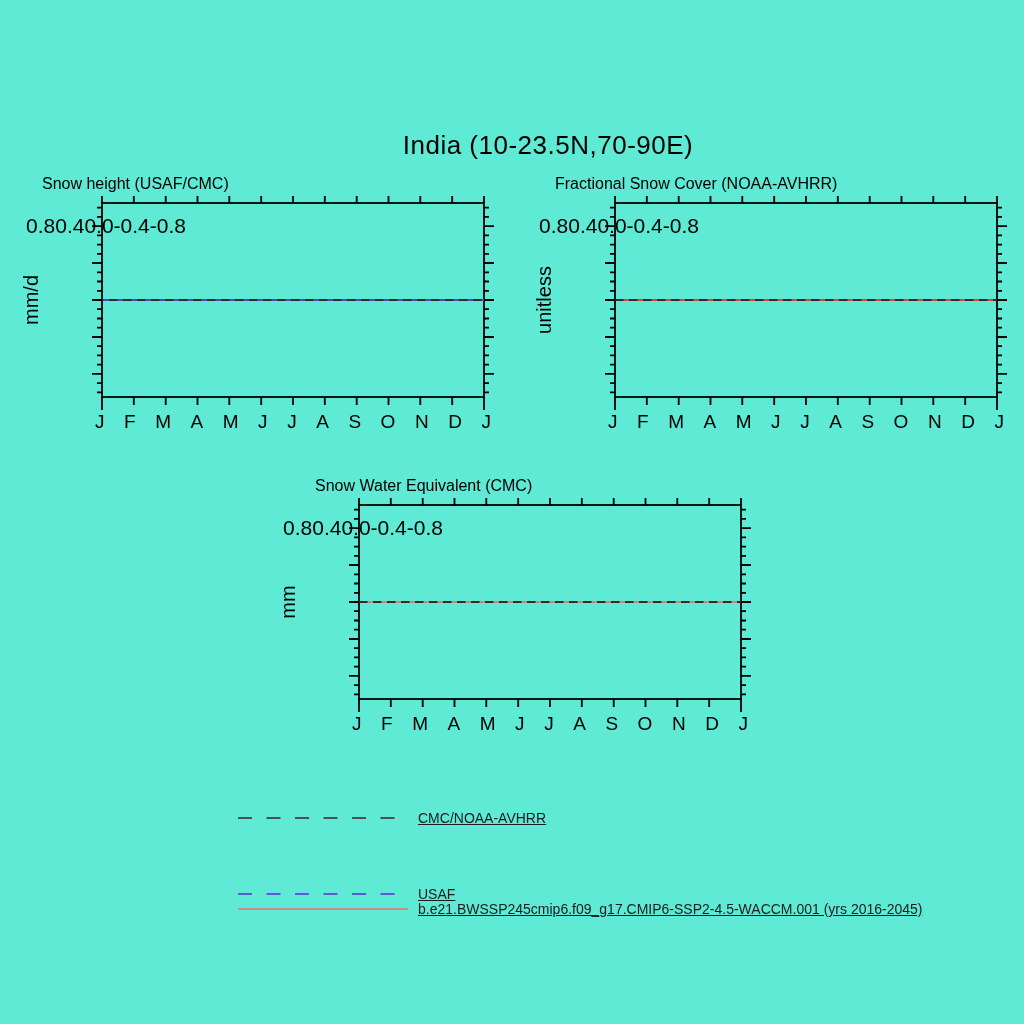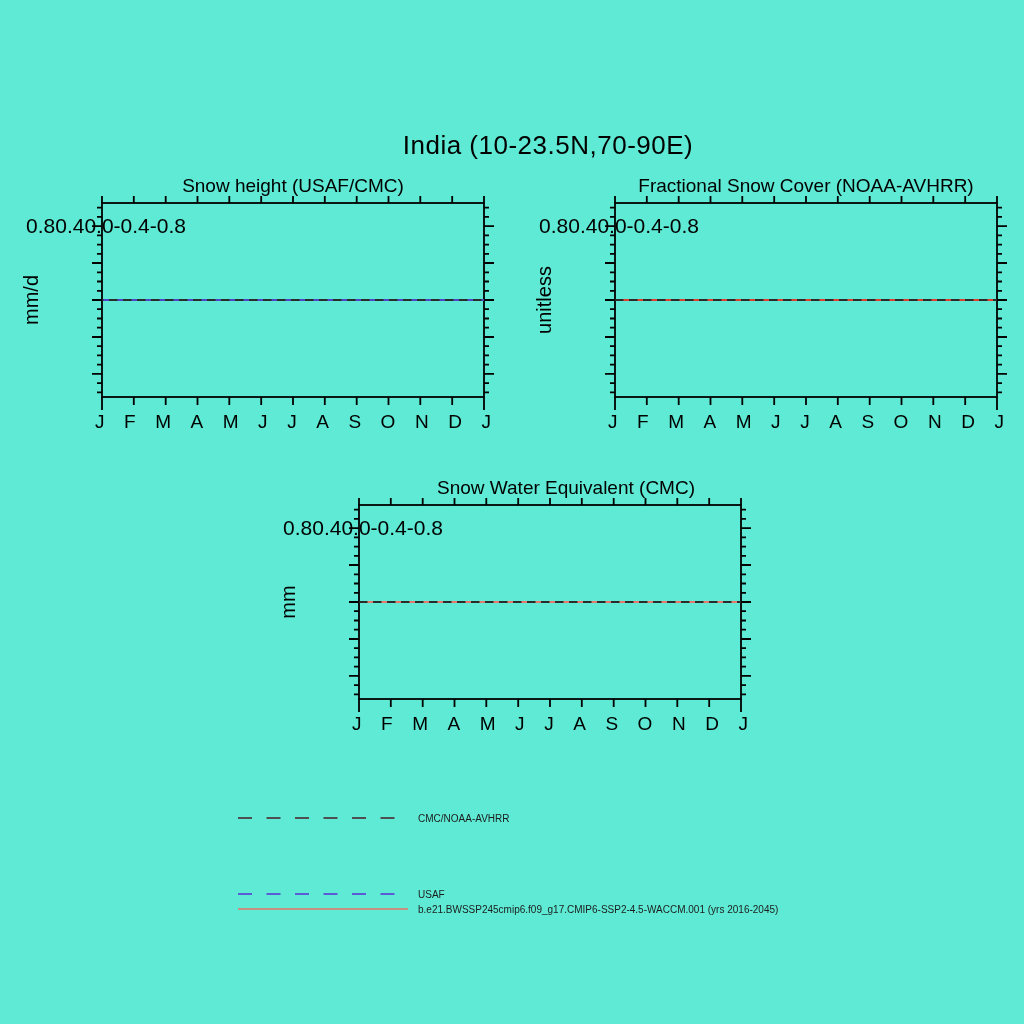--- a/index.html
+++ b/index.html
@@ -1,35 +1,35 @@
 <!DOCTYPE html>
 <html><head>
 <meta charset="utf-8">
 <style>
   html,body{margin:0;padding:0;background:#fff;}
   .canvas{position:relative;width:1024px;height:1024px;background:#5eead4;overflow:hidden;
           font-family:"Liberation Sans", sans-serif;color:#000;}
   .fig-title{position:absolute;left:148px;top:130px;width:800px;text-align:center;
              font-size:26px;letter-spacing:0.5px;}
-  .panel-title{position:absolute;text-align:center;font-size:19px;}
+  .panel-title{position:absolute;text-align:left;font-size:16px;}
   .plot{position:absolute;}
   .yunit{position:absolute;width:160px;height:24px;text-align:center;font-size:20px;
          transform:rotate(-90deg);}
   .ylabels{position:absolute;width:64px;height:170px;display:flex;
            justify-content:space-between;align-items:flex-start;font-size:21px;}
   .ylabels span{line-height:22px;}
   .xlabels{position:absolute;width:396px;height:24px;display:flex;
            justify-content:space-between;font-size:19px;}
   .tickline{stroke:#000;stroke-width:1.8;fill:none;}
   .model-line{stroke-width:2;fill:none;}
   .obs-dash{stroke-width:2.2;fill:none;stroke-dasharray:8.5 5.5;}
   .obs-dash2{stroke-width:2.2;fill:none;stroke-dasharray:8.5 5.5;stroke-dashoffset:7;}
   .legend-row{position:absolute;left:238px;display:flex;align-items:center;gap:10px;height:16px;}
   .legend-row svg{flex:0 0 auto;display:block;}
-  .legend-label{font-size:10px;color:#1c1c1c;white-space:nowrap;}
+  .legend-label{font-size:14px;color:#1c1c1c;white-space:nowrap;text-decoration:underline;}
   .ldash{stroke-width:2;stroke-dasharray:14 14.5;}
   .lsolid{stroke-width:1.3;}
 </style>
 </head>
 <body>
 
 <div class="canvas">
 
   <svg width="0" height="0" style="position:absolute" aria-hidden="true">
     <defs>

